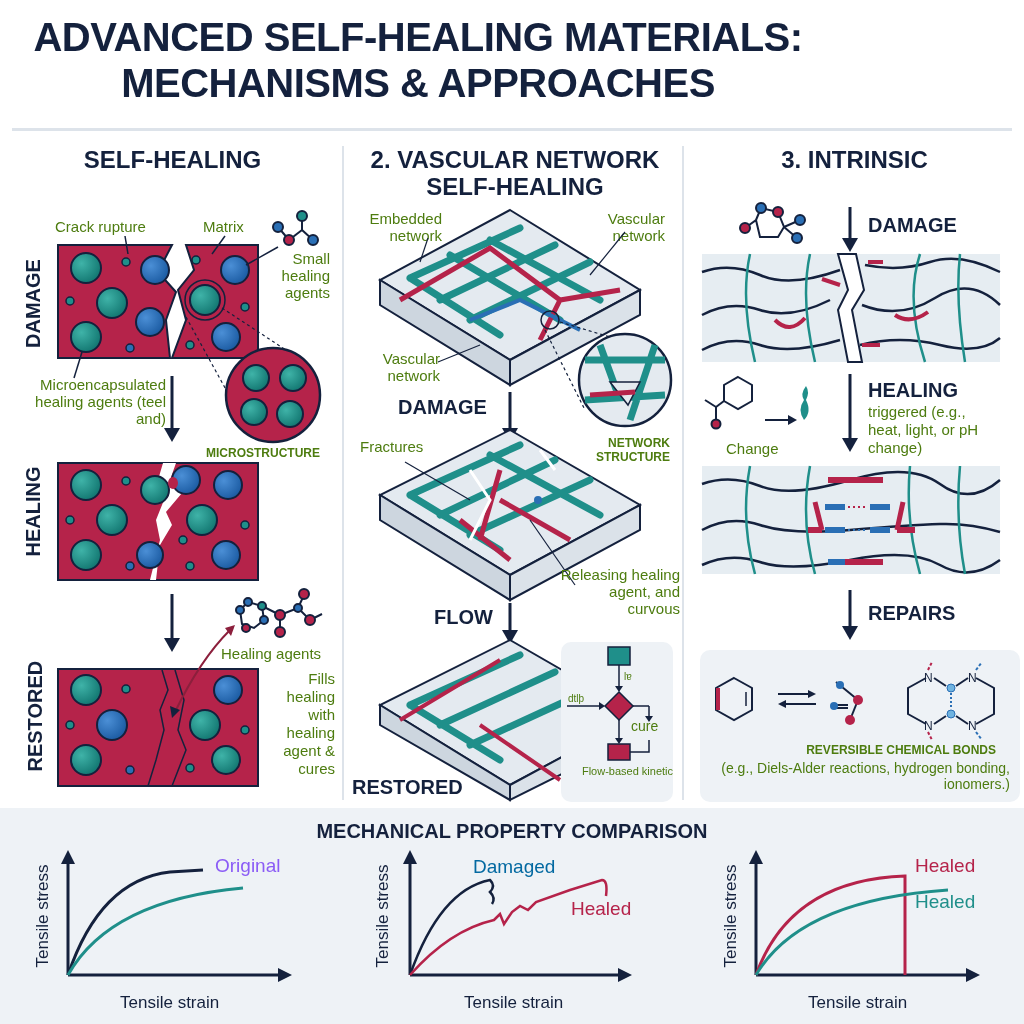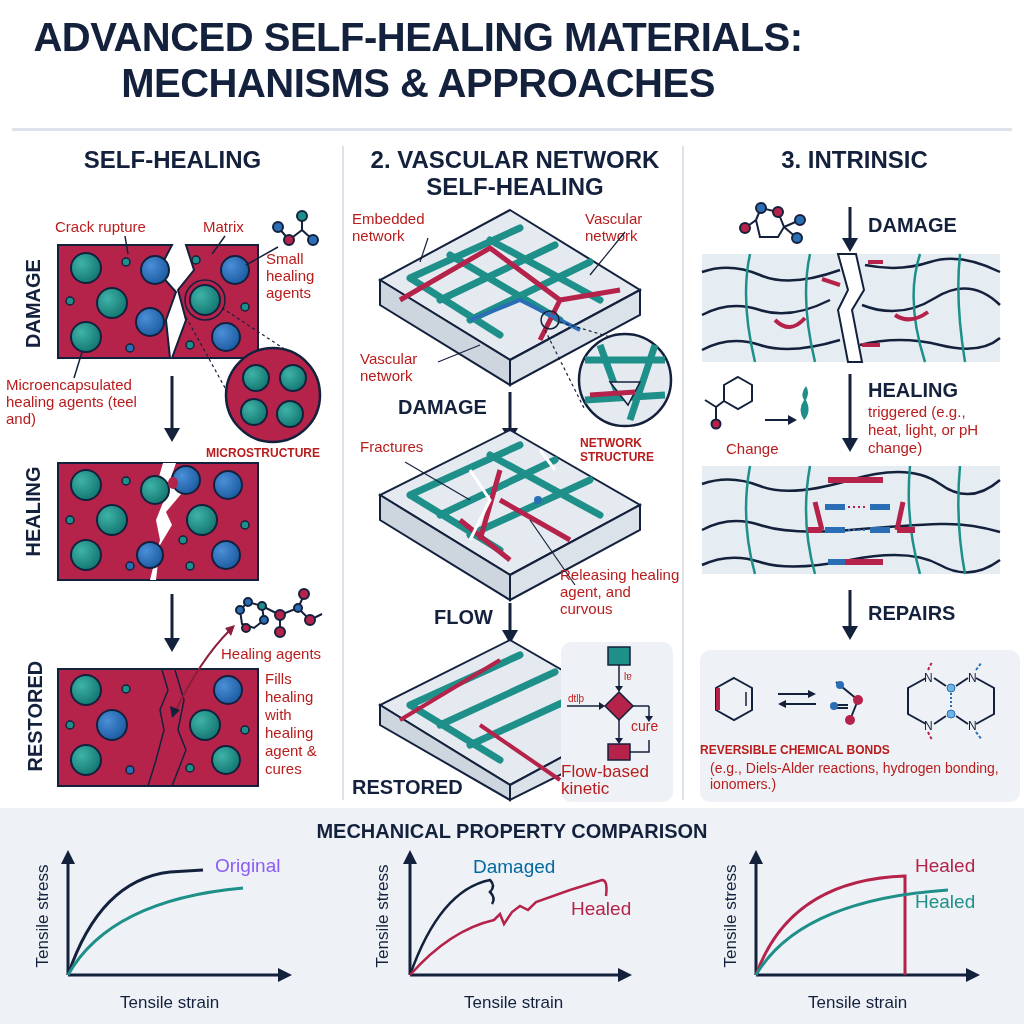--- a/index.html
+++ b/index.html
@@ -2,22 +2,22 @@
 <html><head>
 <meta charset="utf-8">
 <style>
   * { box-sizing: border-box; margin: 0; padding: 0; }
   html, body { width: 1024px; height: 1024px; background: #ffffff; overflow: hidden; }
   body { font-family: "Liberation Sans", "DejaVu Sans", sans-serif; color: #14213d; position: relative; }
   .title { position: absolute; left: 0; top: 14px; width: 836px; text-align: center; font-weight: 700; font-size: 40px; line-height: 46px; color: #14213d; letter-spacing: -0.5px; }
   .title-rule { position: absolute; left: 12px; top: 128px; width: 1000px; height: 3px; background: #dde3ea; }
   .col-divider { position: absolute; top: 146px; width: 2px; height: 654px; background: #dde3ea; }
   .section-title { position: absolute; text-align: center; font-weight: 700; font-size: 24px; line-height: 27px; color: #14213d; }
-  .lbl { position: absolute; font-size: 15px; line-height: 17px; color: #b91c1c; }
-  .lbl.c { text-align: left; }
+  .lbl { position: absolute; font-size: 15px; line-height: 17px; color: #4d7c0f; }
+  .lbl.c { text-align: right; }
   .lbl.b { font-weight: 700; }
   .vlabel { position: absolute; font-weight: 700; font-size: 20px; color: #14213d; transform: rotate(-90deg); transform-origin: center center; white-space: nowrap; text-align: center; }
   .stage { position: absolute; font-weight: 700; font-size: 20px; color: #14213d; }
   svg { position: absolute; overflow: visible; }
   .panel { position: absolute; background: #eef2f6; border-radius: 10px; }
   .bottom { position: absolute; left: 0; top: 808px; width: 1024px; height: 216px; background: #eef2f6; }
   .bottom-title { position: absolute; left: 0; top: 820px; width: 1024px; text-align: center; font-weight: 700; font-size: 20px; color: #14213d; }
   .axis-label { position: absolute; font-size: 17px; color: #14213d; white-space: nowrap; }
   .curve-label { position: absolute; font-size: 19px; white-space: nowrap; }
 </style>
@@ -238,21 +238,21 @@
     <line x1="88" y1="64" x2="88" y2="76" stroke="#14213d" stroke-width="1.5"></line>
     <polygon points="84,74 92,74 88,80" fill="#14213d"></polygon>
   <line x1="58" y1="78" x2="58" y2="98" stroke="#14213d" stroke-width="1.5"></line>
     <polygon points="54,96 62,96 58,102" fill="#14213d"></polygon>
   <rect x="47" y="102" width="22" height="16" fill="#b5234a" stroke="#14213d" stroke-width="1.5"></rect>
   <polyline points="69,110 88,110 88,98" fill="none" stroke="#14213d" stroke-width="1.5"></polyline>
 </svg>
 <div class="lbl" style="left:568px;top:690px;font-size:10px">dtlþ</div>
 <div class="lbl" style="left:624px;top:668px;font-size:10px">lɐ</div>
 <div class="lbl" style="left:631px;top:718px;font-size:14px">cure</div>
-<div class="lbl c" style="left:561px;top:763px;width:112px;font-size:17px">Flow-based kinetic</div>
+<div class="lbl c" style="left:561px;top:763px;width:112px;font-size:11px">Flow-based kinetic</div>
 
 <div class="section-title" style="left:685px;top:146px;width:339px">
   <div>3. INTRINSIC</div>
 </div>
 
 <svg style="left:685px;top:200px" width="339" height="600" viewBox="685 200 339 600">
 
   <g stroke="#14213d" stroke-width="2" fill="none">
     <polyline points="745,228 756,220 761,208 778,212 784,227 778,237 760,237 756,220"></polyline>
     <line x1="784" y1="227" x2="800" y2="220"></line>

